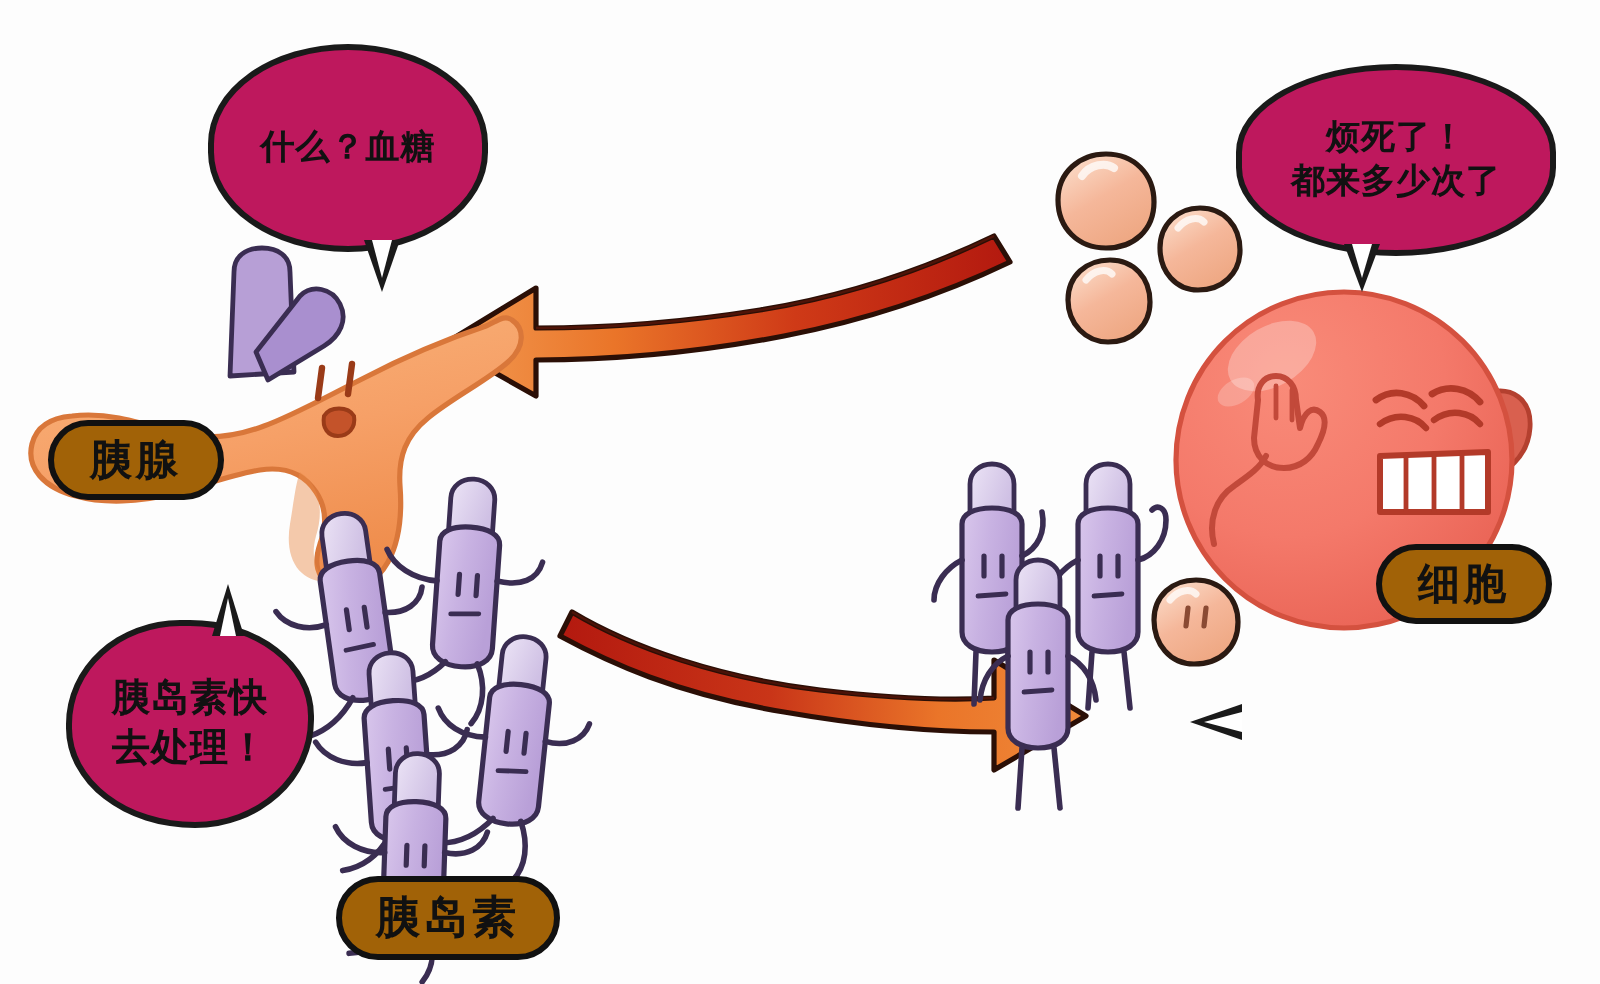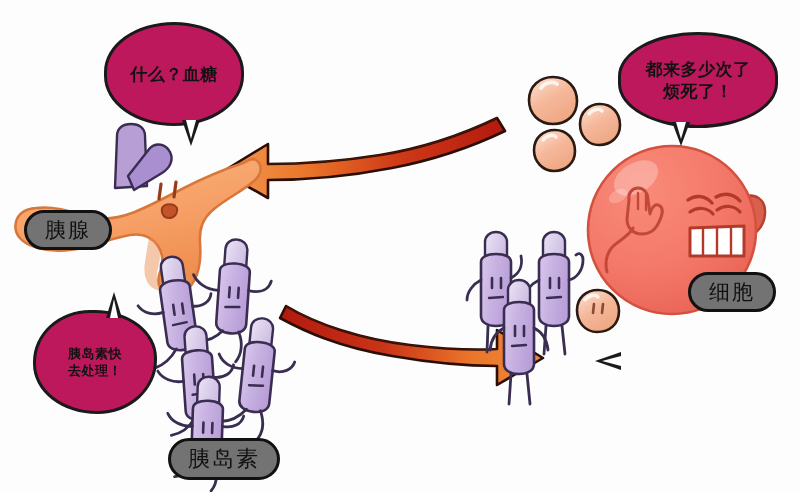--- a/index.html
+++ b/index.html
@@ -41,21 +41,21 @@
     font-size: 17px;
   }
   #bubble-cell {
     left: 618px; top: 32px; width: 160px; height: 96px;
     border-radius: 50% / 46%;
     font-size: 17px;
   }
   #bubble-insulin-run {
     left: 33px; top: 310px; width: 124px; height: 104px;
     border-radius: 46% 50% 48% 52% / 50% 46% 52% 48%;
-    font-size: 13px;
+    font-size: 19px;
   }
   #bubble-insulin-door {
     left: 593px; top: 334px; width: 148px; height: 92px;
     border-radius: 50% / 48%;
     font-size: 16px;
   }
 
   
   .tail {
     position: absolute;
@@ -114,27 +114,27 @@
     position: absolute;
     left: 7px; top: -5px;
     border-top: 5px solid transparent;
     border-bottom: 5px solid transparent;
     border-right: 19px solid #ffffff;
   }
 
   
   .pill-label {
     position: absolute;
-    background: #737373;
+    background: #a16207;
     border: 3.5px solid #111111;
     border-radius: 999px;
     display: flex;
     align-items: center;
     justify-content: center;
-    font-weight: 400;
+    font-weight: 700;
     color: #111111;
     letter-spacing: 2px;
     box-sizing: border-box;
   }
   #label-pancreas { left: 24px; top: 210px; width: 88px; height: 40px; font-size: 21px; }
   #label-cell     { left: 688px; top: 272px; width: 88px; height: 40px; font-size: 21px; }
   #label-insulin  { left: 168px; top: 438px; width: 112px; height: 42px; font-size: 22px; }
 
   
   #illustration { position: absolute; left: 0; top: 0; }
@@ -405,22 +405,22 @@
 
   <div class="bubble" id="bubble-pancreas">
     <span>
       <span class="bubble-text">什么？血糖</span>
     </span>
   </div>
   <div class="tail" id="tail-pancreas"></div>
 
   <div class="bubble" id="bubble-cell">
     <span>
+      <span class="bubble-text">烦死了！</span>
       <span class="bubble-text">都来多少次了</span>
-      <span class="bubble-text">烦死了！</span>
     </span>
   </div>
   <div class="tail" id="tail-cell"></div>
 
   <div class="bubble" id="bubble-insulin-run">
     <span>
       <span class="bubble-text">胰岛素快</span>
       <span class="bubble-text">去处理！</span>
     </span>
   </div>

